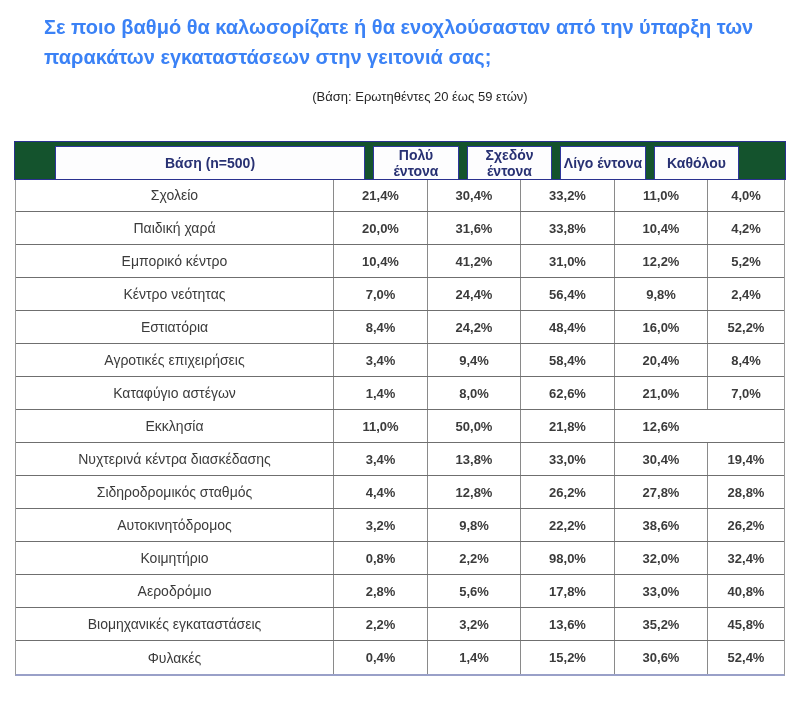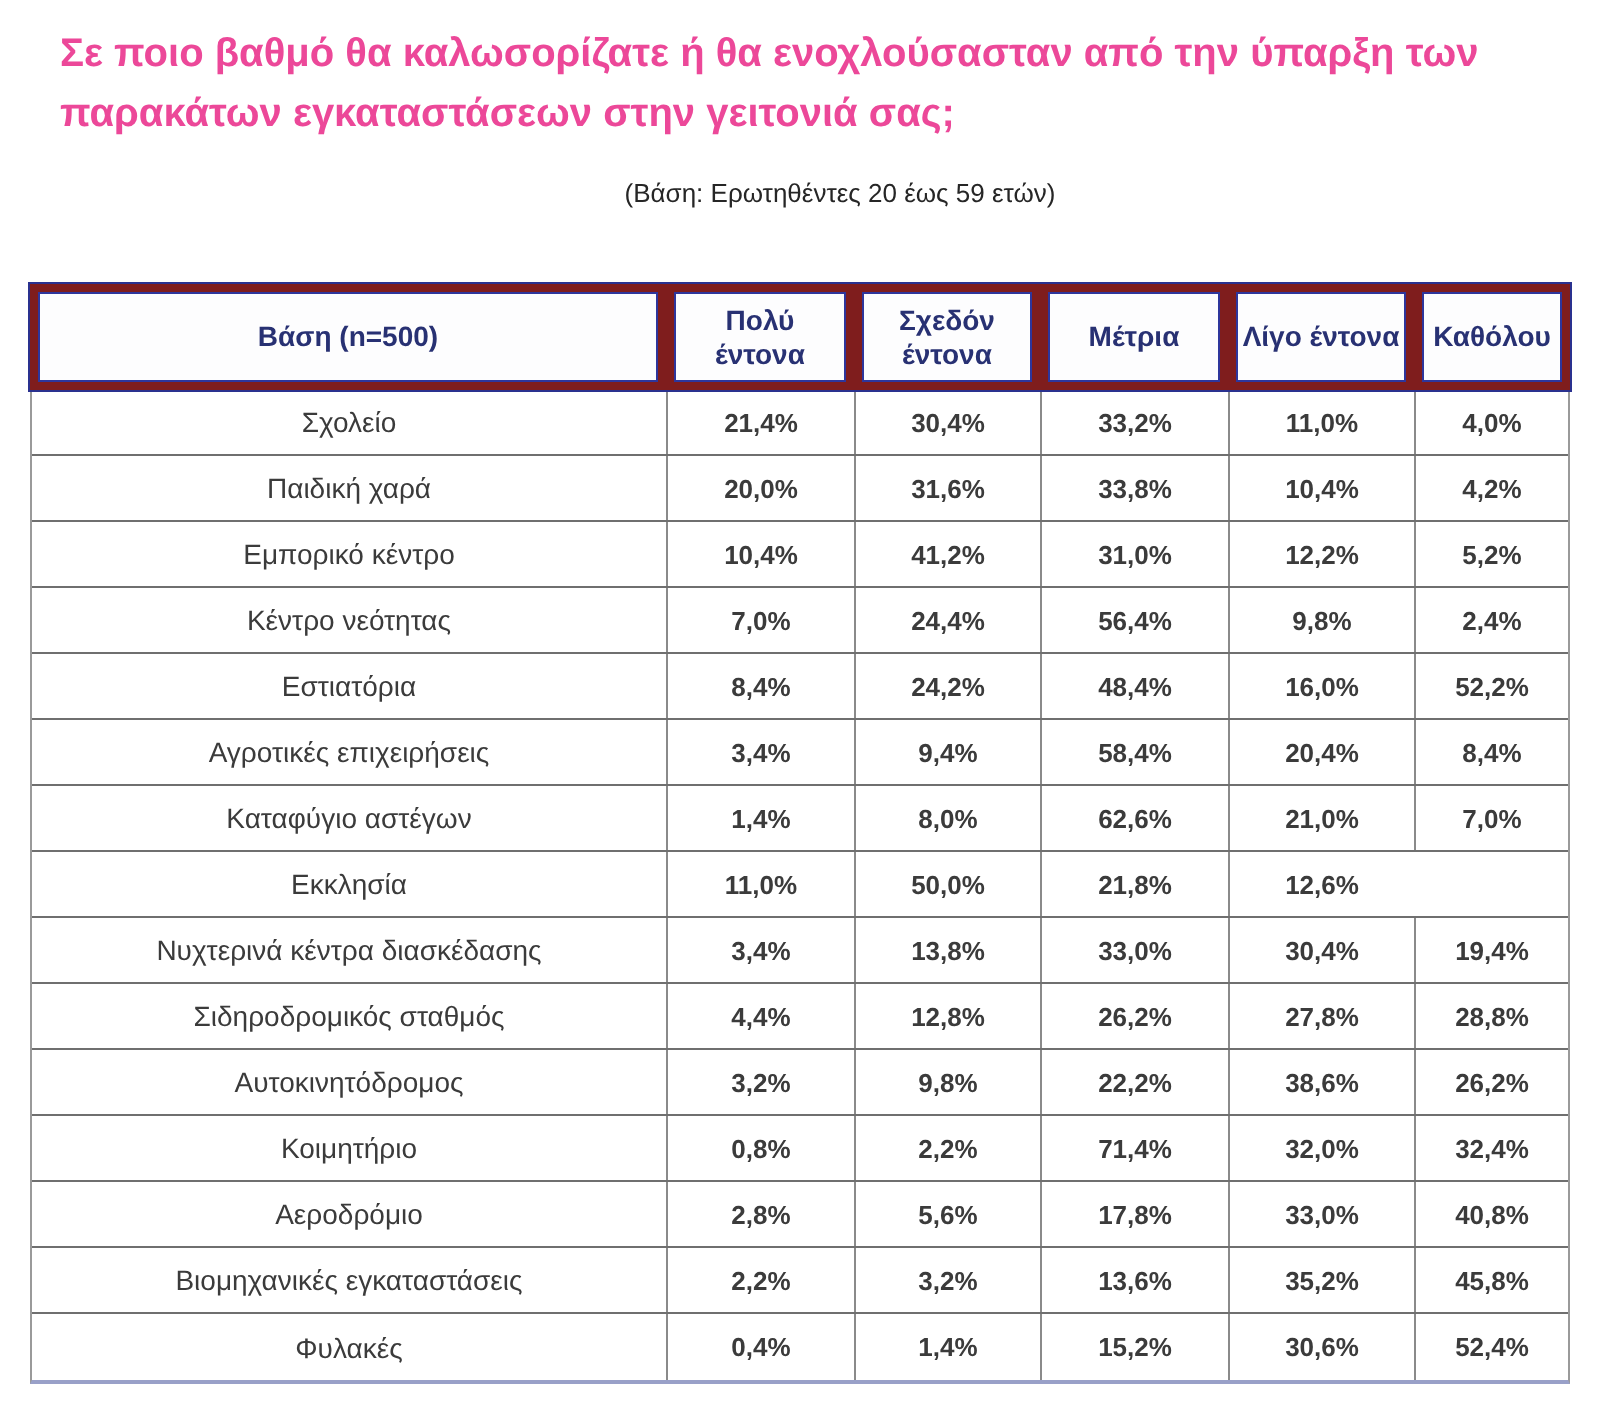--- a/index.html
+++ b/index.html
@@ -2,38 +2,39 @@
 <html><head>
 <meta charset="utf-8">
 <style>
   html,body{margin:0;padding:0;}
   body{
     width:800px;height:704px;background:#ffffff;overflow:hidden;
     font-family:"Liberation Sans","DejaVu Sans",sans-serif;
     -webkit-font-smoothing:antialiased;
   }
   .page-title{
-    margin:12px 28px 0 30px;width:752px;
-    font-size:20px;font-weight:700;color:#ec4899;
+    margin:12px 28px 0 44px;width:752px;
+    font-size:20px;font-weight:700;color:#3b82f6;
     line-height:1.5;letter-spacing:0px;
   }
   .page-subtitle{
     margin-top:17px;text-align:center;
     font-size:13px;color:#262626;padding-left:40px;
   }
   .survey-table{
     margin:38px 0 0 15px;width:770px;
   }
   .thead{
     display:grid;
     grid-template-columns:318px 94px 93px 94px 93px 78px;
-    background:#7f1d1d;
+    background:#14532d;
     outline:1px solid #2a318f;
-    height:53px;
-    box-sizing:border-box;
+    height:37px;
+    box-sizing:border-box;
+    padding-left:36px;
   }
   .th{
     margin:4px;background:#fdfdfe;border:1px solid #2e369c;
     display:flex;align-items:center;justify-content:center;
     text-align:center;
     color:#283173;font-weight:700;font-size:14px;line-height:1.15;
     box-sizing:border-box;padding:0 2px;
   }
   .tbody{
     border-left:1px solid #9a9a9a;
@@ -63,21 +64,20 @@
 
 <div class="page-title">Σε ποιο βαθμό θα καλωσορίζατε ή θα ενοχλούσασταν από την ύπαρξη των παρακάτων εγκαταστάσεων στην γειτονιά σας;</div>
 
 <div class="page-subtitle">(Βάση: Ερωτηθέντες 20 έως 59 ετών)</div>
 
 <div class="survey-table">
   <div class="thead">
     <div class="th">Βάση (n=500)</div>
     <div class="th">Πολύ έντονα</div>
     <div class="th">Σχεδόν έντονα</div>
-    <div class="th">Μέτρια</div>
     <div class="th">Λίγο έντονα</div>
     <div class="th">Καθόλου</div>
   </div>
   <div class="tbody" id="table-body">
       <div class="tr">
         <div class="td label">Σχολείο</div>
         <div class="td value">21,4%</div>
         <div class="td value">30,4%</div>
         <div class="td value">33,2%</div>
         <div class="td value">11,0%</div>
@@ -159,21 +159,21 @@
         <div class="td value">3,2%</div>
         <div class="td value">9,8%</div>
         <div class="td value">22,2%</div>
         <div class="td value">38,6%</div>
         <div class="td value">26,2%</div>
       </div>
       <div class="tr">
         <div class="td label">Κοιμητήριο</div>
         <div class="td value">0,8%</div>
         <div class="td value">2,2%</div>
-        <div class="td value">71,4%</div>
+        <div class="td value">98,0%</div>
         <div class="td value">32,0%</div>
         <div class="td value">32,4%</div>
       </div>
       <div class="tr">
         <div class="td label">Αεροδρόμιο</div>
         <div class="td value">2,8%</div>
         <div class="td value">5,6%</div>
         <div class="td value">17,8%</div>
         <div class="td value">33,0%</div>
         <div class="td value">40,8%</div>

